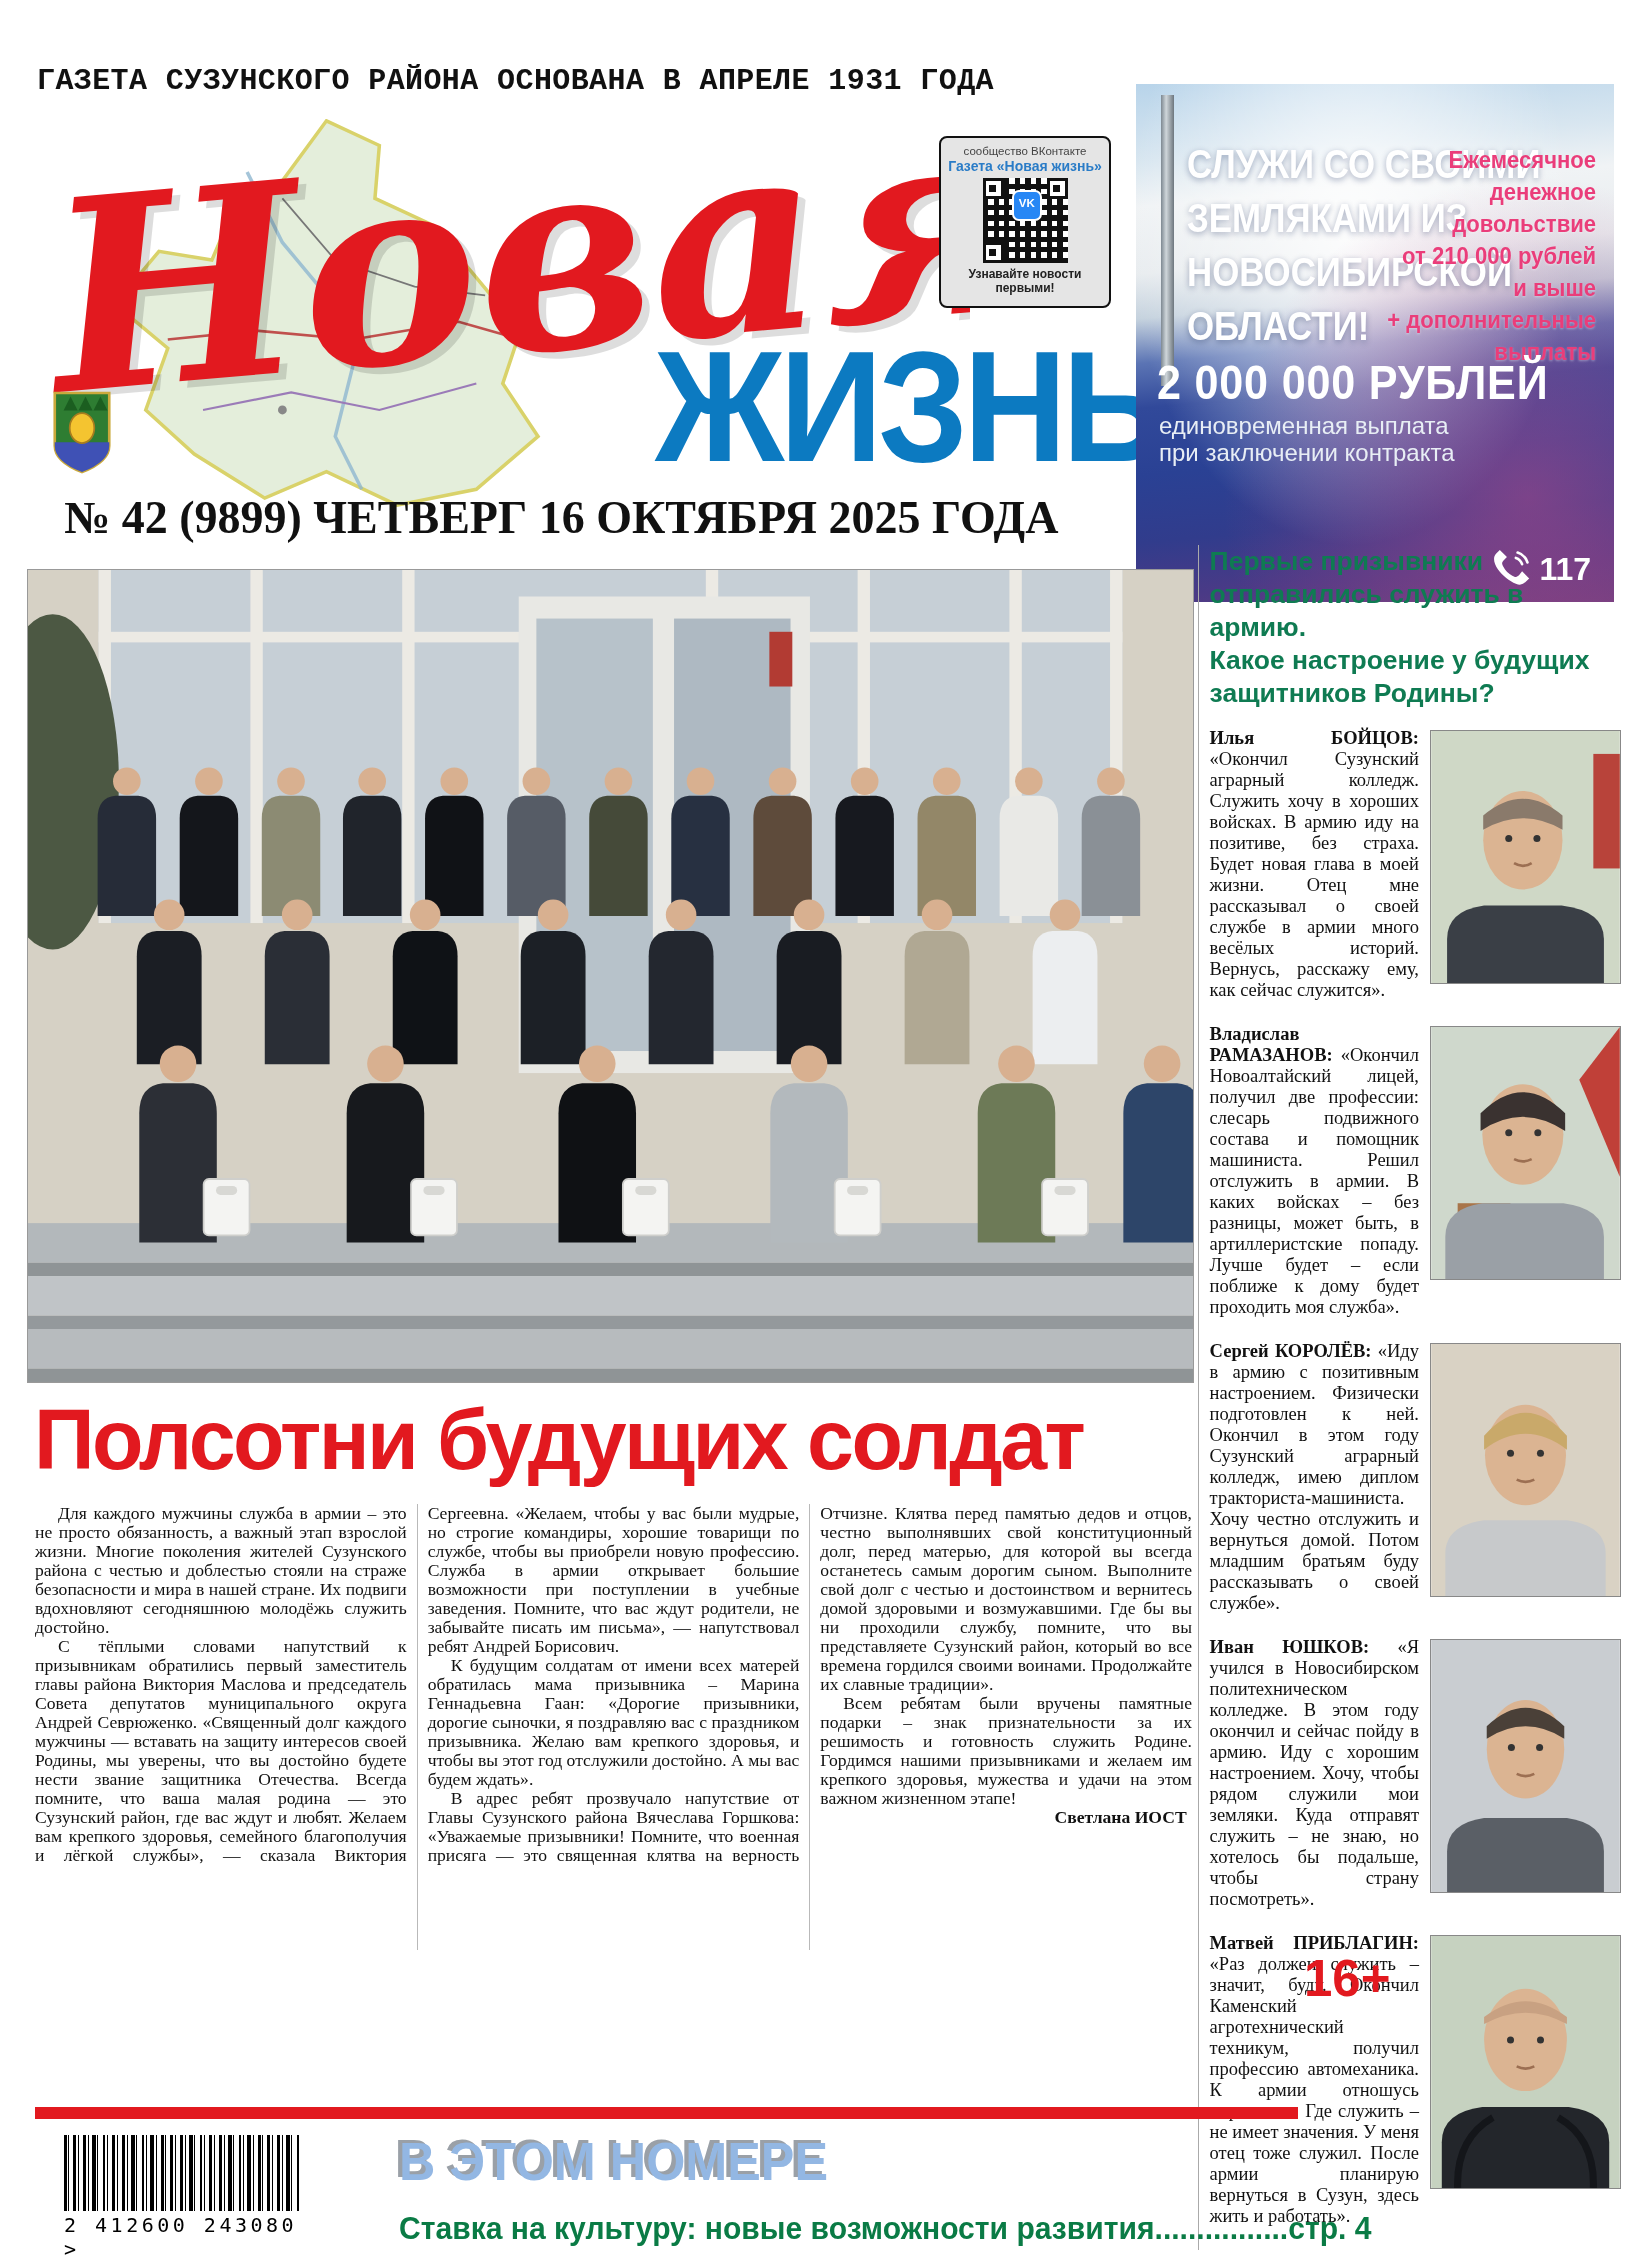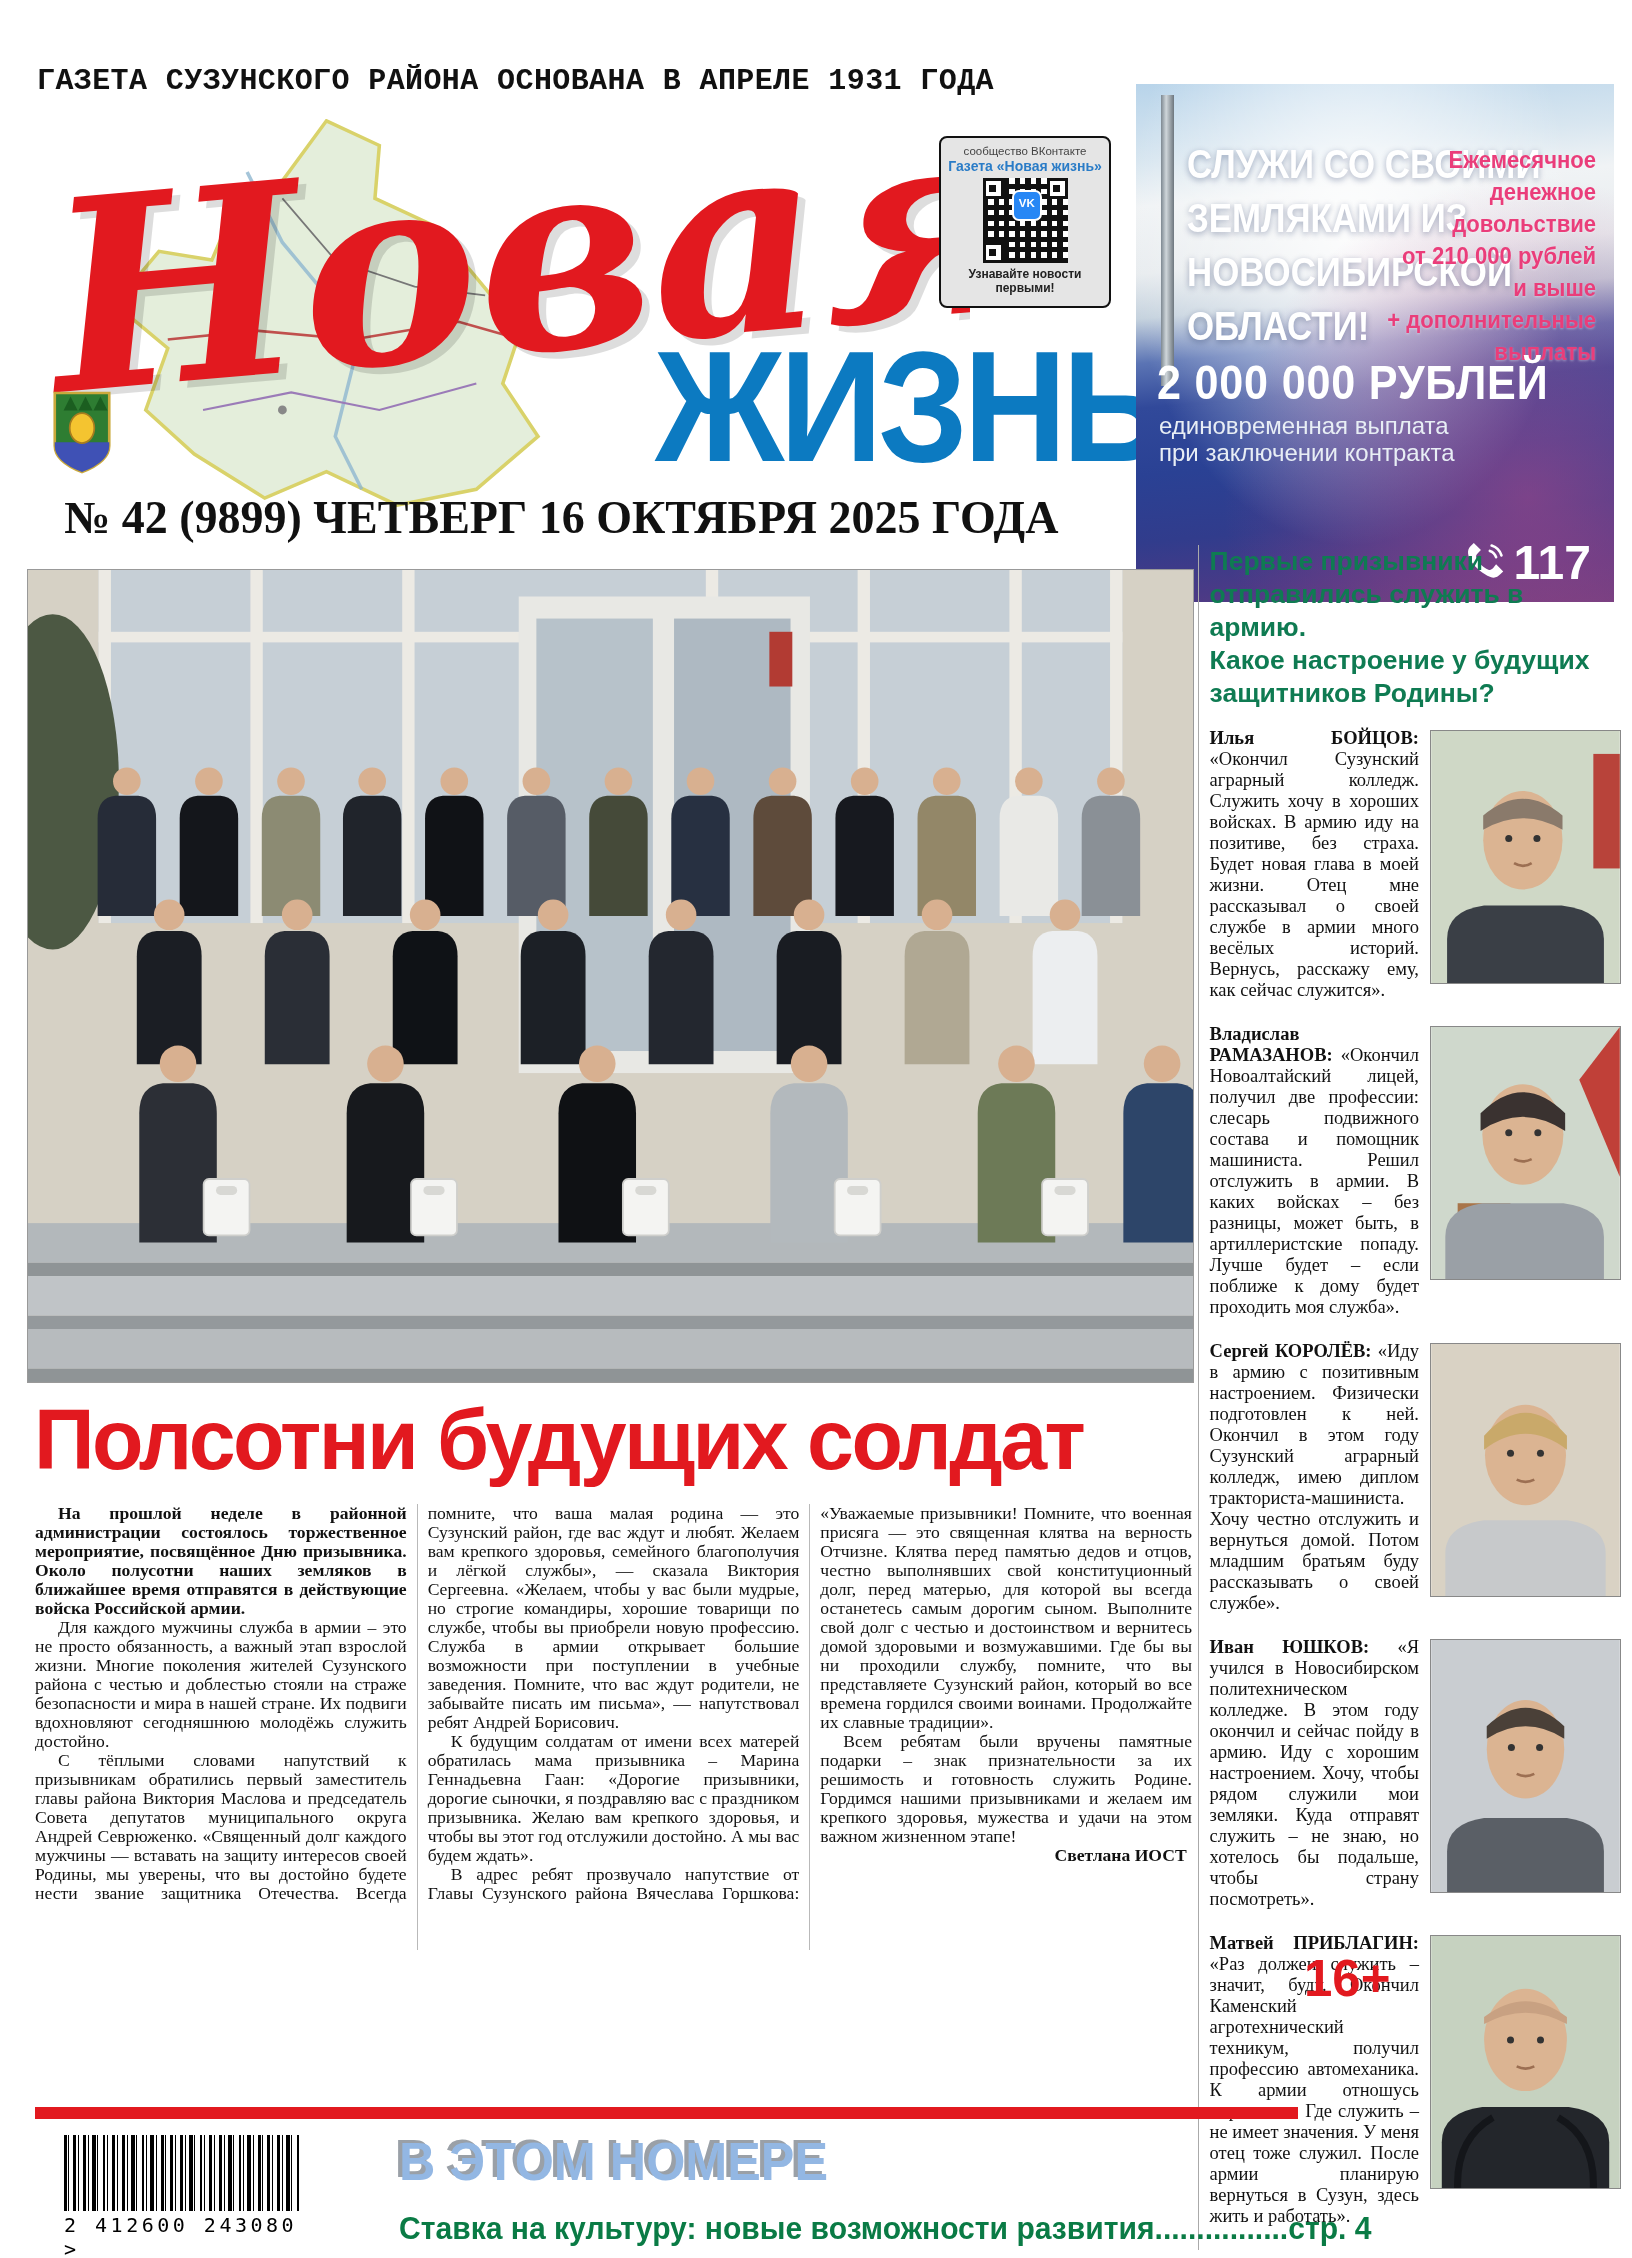--- a/index.html
+++ b/index.html
@@ -44,21 +44,21 @@
   #ad .pole{position:absolute;left:25px;top:10.6px;width:13.2px;height:291px;
       background:linear-gradient(90deg,#7d8891,#cfd6da 40%,#6d767e);}
   #ad .head{position:absolute;left:51px;top:53px;font-weight:bold;font-size:41px;line-height:54px;
       color:#fff;transform:scaleX(.85);transform-origin:left top;text-shadow:0 1.8px 7px rgba(10,30,80,.35);}
   #ad .bens{position:absolute;right:17.6px;top:60px;font-weight:bold;font-size:24px;line-height:32px;
       color:#e univers;color:#ea3d7a;text-align:right;transform:scaleX(.92);transform-origin:right top;
       text-shadow:0 0.9px 2.6px rgba(255,255,255,.4);}
   #ad .sum{position:absolute;left:21px;top:270px;font-weight:bold;font-size:49px;color:#fff;
       transform:scaleX(.88);transform-origin:left top;letter-spacing:0.9px;}
   #ad .sumcap{position:absolute;left:23px;top:328px;font-size:24px;line-height:27px;color:#e8eef5;}
-  #ad .phone{position:absolute;right:23px;bottom:12.4px;color:#fff;font-weight:bold;font-size:48px;
+  #ad .phone{position:absolute;right:23px;bottom:12.4px;color:#fff;font-weight:bold;font-size:32px;
       display:flex;align-items:center;gap:8.8px;}
 
   
   #photo{left:26.5px;top:569px;border:0.9px solid #999;}
 
   
   #headline{left:34px;top:1390px;font-family:"Liberation Sans",sans-serif;font-weight:bold;
             font-size:86px;letter-spacing:-2.6px;color:#e2191f;transform:scaleX(.98);transform-origin:left top;}
   #body-cols{left:35px;top:1504px;width:1157px;height:446px;
       column-count:3;column-gap:21px;column-rule:0.9px solid #b9b9b9;
@@ -248,21 +248,20 @@
       <use href="#bag" transform="translate(460,690)"></use>
       <use href="#bag" transform="translate(700,690)"></use>
       <use href="#bag" transform="translate(940,690)"></use>
       <use href="#bag" transform="translate(1175,690)"></use>
     </g>
   </svg>
 
   <div id="headline" class="abs">Полсотни будущих солдат</div>
 
   <div id="body-cols" class="abs">
-    <p class="lede">На прошлой неделе в районной администрации состоялось торжественное мероприятие, посвящённое Дню призывника. Около полусотни наших земляков в ближайшее время отправятся в действующие войска Российской армии.</p>
     <p>Для каждого мужчины служба в армии – это не просто обязанность, а важный этап взрослой жизни. Многие поколения жителей Сузунского района с честью и доблестью стояли на страже безопасности и мира в нашей стране. Их подвиги вдохновляют сегодняшнюю молодёжь служить достойно.</p>
     <p>С тёплыми словами напутствий к призывникам обратились первый заместитель главы района Виктория Маслова и председатель Совета депутатов муниципального округа Андрей Севрюженко. «Священный долг каждого мужчины — вставать на защиту интересов своей Родины, мы уверены, что вы достойно будете нести звание защитника Отечества. Всегда помните, что ваша малая родина — это Сузунский район, где вас ждут и любят. Желаем вам крепкого здоровья, семейного благополучия и лёгкой службы», — сказала Виктория Сергеевна. «Желаем, чтобы у вас были мудрые, но строгие командиры, хорошие товарищи по службе, чтобы вы приобрели новую профессию. Служба в армии открывает большие возможности при поступлении в учебные заведения. Помните, что вас ждут родители, не забывайте писать им письма», — напутствовал ребят Андрей Борисович.</p>
     <p>К будущим солдатам от имени всех матерей обратилась мама призывника – Марина Геннадьевна Гаан: «Дорогие призывники, дорогие сыночки, я поздравляю вас с праздником призывника. Желаю вам крепкого здоровья, и чтобы вы этот год отслужили достойно. А мы вас будем ждать».</p>
     <p>В адрес ребят прозвучало напутствие от Главы Сузунского района Вячеслава Горшкова: «Уважаемые призывники! Помните, что военная присяга — это священная клятва на верность Отчизне. Клятва перед памятью дедов и отцов, честно выполнявших свой конституционный долг, перед матерью, для которой вы всегда останетесь самым дорогим сыном. Выполните свой долг с честью и достоинством и вернитесь домой здоровыми и возмужавшими. Где бы вы ни проходили службу, помните, что вы представляете Сузунский район, который во все времена гордился своими воинами. Продолжайте их славные традиции».</p>
     <p>Всем ребятам были вручены памятные подарки – знак признательности за их решимость и готовность служить Родине. Гордимся нашими призывниками и желаем им крепкого здоровья, мужества и удачи на этом важном жизненном этапе!</p>
     <p class="author">Светлана ИОСТ</p>
   </div>
 
   <div id="rightcol" class="abs">
     <div id="green-head" class="prelines">Первые призывники

